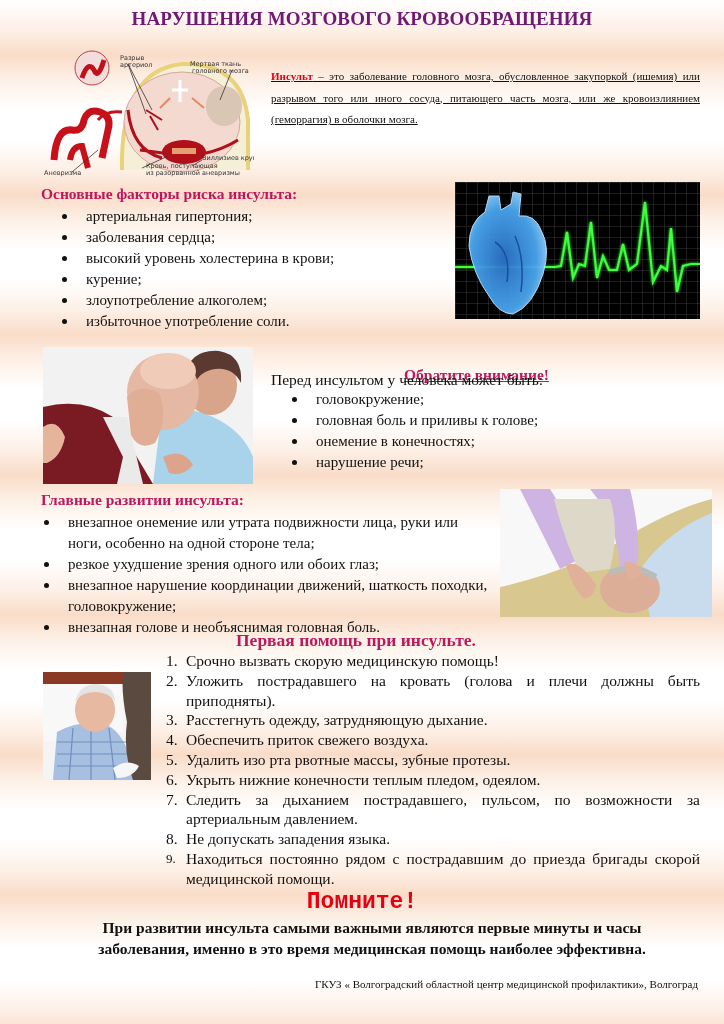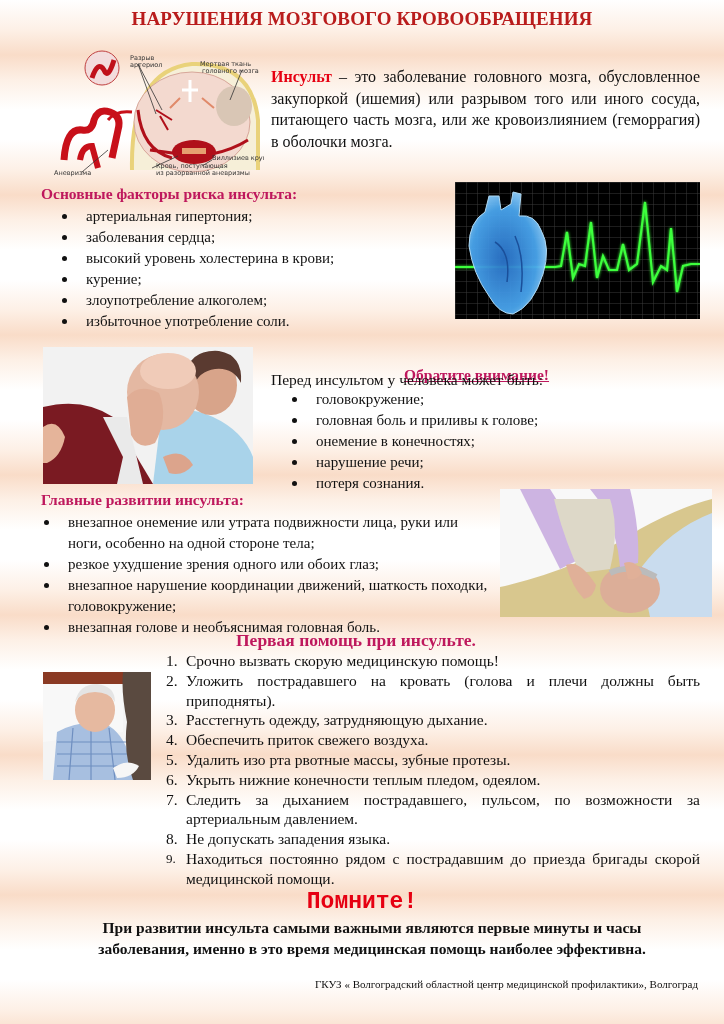--- a/index.html
+++ b/index.html
@@ -8,47 +8,47 @@
       font-family: "Liberation Serif", "DejaVu Serif", serif;
       color: #111;
       position: relative;
       background:
         repeating-linear-gradient(180deg,
           #ffffff 0px, #fdf0e6 30px, #f9dcc8 55px, #fdf0e6 80px, #ffffff 110px, #ffffff 140px);
     }
     .abs { position: absolute; }
     .title {
       top: 8px; left: 0; width: 724px; text-align: center;
-      font-weight: bold; font-size: 19px; color: #b91c1c; letter-spacing: 0.1px;
+      font-weight: bold; font-size: 19px; color: #701a75; letter-spacing: 0.1px;
     }
     .txt { font-size: 15.5px; line-height: 21px; }
     .intro {
       top: 66px; left: 271px; width: 429px; text-align: justify;
-      font-size: 16px; line-height: 21.5px;
+      font-size: 11px; line-height: 21.5px; text-decoration: underline;
     }
     .intro .term { font-weight: bold; color: #e60012; }
     .heading { font-weight: bold; color: #be185d; font-size: 15.5px; }
     ul.bul { list-style: none; }
     ul.bul li { position: relative; padding-left: 27px; font-size: 15px; line-height: 21px; }
     ul.bul li::before {
       content: ""; position: absolute; left: 3px; top: 8px;
       width: 5px; height: 5px; border-radius: 50%; background: #111;
     }
     ol.num { list-style: none; }
     ol.num li { position: relative; padding-left: 26px; font-size: 15.5px; line-height: 19.8px; text-align: justify; }
     ol.num li .n { position: absolute; left: 6px; top: 0; }
     .img { overflow: hidden; }
     .center-bold { text-align: center; font-weight: bold; }
   </style>
 </head>
 <body>
 
 <div class="abs title">НАРУШЕНИЯ МОЗГОВОГО КРОВООБРАЩЕНИЯ</div>
 
-<div class="abs img" style="top:50px; left:52px; width:212px; height:128px;text-align:right;">
+<div class="abs img" style="top:50px; left:42px; width:212px; height:128px;text-align:right;">
   <svg width="212" height="128" viewBox="0 0 212 128">
 
     <path d="M80 120 Q78 20 140 14 Q200 12 206 70 L206 120" fill="#f6efd8" stroke="#e9d27a" stroke-width="4"></path>
 
     <ellipse cx="140" cy="72" rx="58" ry="50" fill="#f3d9cf" stroke="#d7a79a" stroke-width="1"></ellipse>
     <ellipse cx="182" cy="56" rx="18" ry="20" fill="#d9c6b5"></ellipse>
     <path d="M138 30 L138 52 M130 40 L146 40" stroke="#fff" stroke-width="3"></path>
     <path d="M118 58 L128 48 M150 48 L162 58" stroke="#e08a6a" stroke-width="2"></path>
 
     <ellipse cx="142" cy="102" rx="22" ry="12" fill="#b0101a"></ellipse>
@@ -140,21 +140,20 @@
   </svg>
 </div>
 
 <div class="abs heading" style="top:366px; left:404px; text-decoration:underline;">Обратите внимание!</div>
 <div class="abs txt" style="top:369px; left:271px;">Перед инсультом у человека может быть:</div>
 <ul class="abs bul" style="top:389px; left:289px; width:320px;">
   <li>головокружение;</li>
   <li>головная боль и приливы к голове;</li>
   <li>онемение в конечностях;</li>
   <li>нарушение речи;</li>
-  <li>потеря сознания.</li>
 </ul>
 
 <div class="abs heading" style="top:491px; left:41px;">Главные развитии инсульта:</div>
 <ul class="abs bul" style="top:512px; left:41px; width:448px;">
   <li>внезапное онемение или утрата подвижности лица, руки или ноги, особенно на одной стороне тела;</li>
   <li>резкое ухудшение зрения одного или обоих глаз;</li>
   <li>внезапное нарушение координации движений, шаткость походки, головокружение;</li>
   <li>внезапная голове и необъяснимая головная боль.</li>
 </ul>
 

